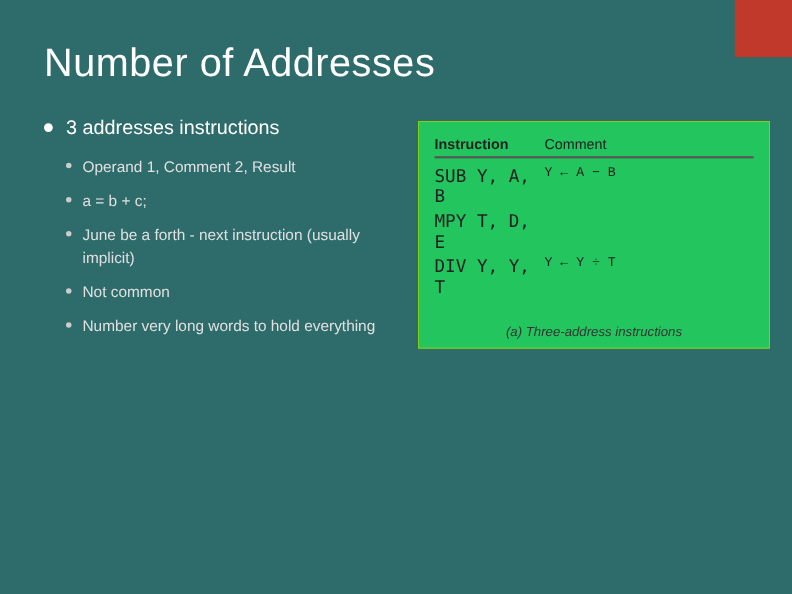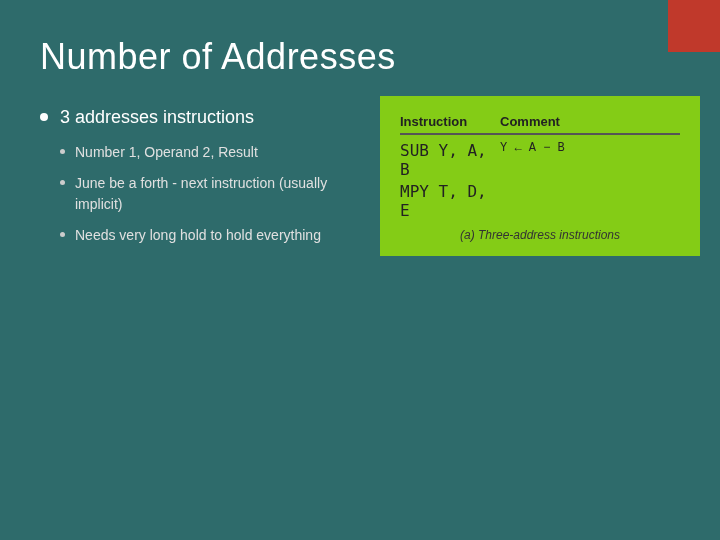--- a/index.html
+++ b/index.html
@@ -88,43 +88,43 @@
       color: #e0e0e0;
       line-height: 1.5;
     }
 
     .right-panel {
       flex: 0 0 320px;
       margin-top: -10px;
     }
 
     .table-image {
-      background: #84cc16;
-      border: 6px solid #84cc16;
+      background: #22c55e;
+      border: 1px solid #84cc16;
       padding: 12px 14px 8px 14px;
       color: #222222;
       font-size: 12px;
     }
 
     .table-header-row {
       display: flex;
       border-bottom: 2px solid #555555;
       margin-bottom: 6px;
       padding-bottom: 4px;
     }
 
     .table-col-instruction {
       width: 100px;
       font-weight: 700;
       font-size: 13px;
     }
 
     .table-col-comment {
       width: 180px;
-      font-weight: 700;
+      font-weight: 400;
       font-size: 13px;
     }
 
     .table-data-row {
       display: flex;
       margin-bottom: 3px;
     }
 
     .table-cell-instruction {
       width: 100px;
@@ -137,21 +137,21 @@
       width: 180px;
       font-family: Liberation Mono, monospace;
       font-size: 12px;
       color: #222;
     }
 
     .table-caption {
       text-align: center;
       font-size: 12px;
       color: #333;
-      margin-top: 8px;
+      margin-top: 24px;
       font-style: italic;
     }
 
     .red-square {
       position: absolute;
       top: 0;
       right: 0;
       width: 52px;
       height: 52px;
       background-color: #c0392b;
@@ -172,33 +172,41 @@
 
       <div class="main-bullet">
         <div class="bullet-dot-main"></div>
         <span class="main-bullet-text">3 addresses instructions</span>
       </div>
 
       <div class="sub-bullets">
 
         <div class="sub-bullet">
           <div class="bullet-dot-sub"></div>
-          <span class="sub-bullet-text">Number 1, Operand 2, Result</span>
-        </div>
-
+          <span class="sub-bullet-text">Operand 1, Comment 2, Result</span>
+        </div>
+
+        <div class="sub-bullet">
+          <div class="bullet-dot-sub"></div>
+          <span class="sub-bullet-text">a = b + c;</span>
+        </div>
 
         <div class="sub-bullet">
           <div class="bullet-dot-sub"></div>
           <span class="sub-bullet-text">June be a forth - next instruction (usually implicit)</span>
         </div>
 
-
-        <div class="sub-bullet">
-          <div class="bullet-dot-sub"></div>
-          <span class="sub-bullet-text">Needs very long hold to hold everything</span>
+        <div class="sub-bullet">
+          <div class="bullet-dot-sub"></div>
+          <span class="sub-bullet-text">Not common</span>
+        </div>
+
+        <div class="sub-bullet">
+          <div class="bullet-dot-sub"></div>
+          <span class="sub-bullet-text">Number very long words to hold everything</span>
         </div>
 
       </div>
     </div>
 
     <div class="right-panel">
       <div class="table-image">
         <div class="table-header-row">
           <div class="table-col-instruction">Instruction</div>
           <div class="table-col-comment">Comment</div>
@@ -207,19 +215,23 @@
         <div class="table-data-row">
           <div class="table-cell-instruction">SUB   Y, A, B</div>
           <div class="table-cell-comment">Y ← A − B</div>
         </div>
 
         <div class="table-data-row">
           <div class="table-cell-instruction">MPY   T, D, E</div>
         </div>
 
 
+        <div class="table-data-row">
+          <div class="table-cell-instruction">DIV   Y, Y, T</div>
+          <div class="table-cell-comment">Y ← Y ÷ T</div>
+        </div>
 
         <div class="table-caption">(a) Three-address instructions</div>
       </div>
     </div>
 
   </div>
 </div>
 
 </body></html>

